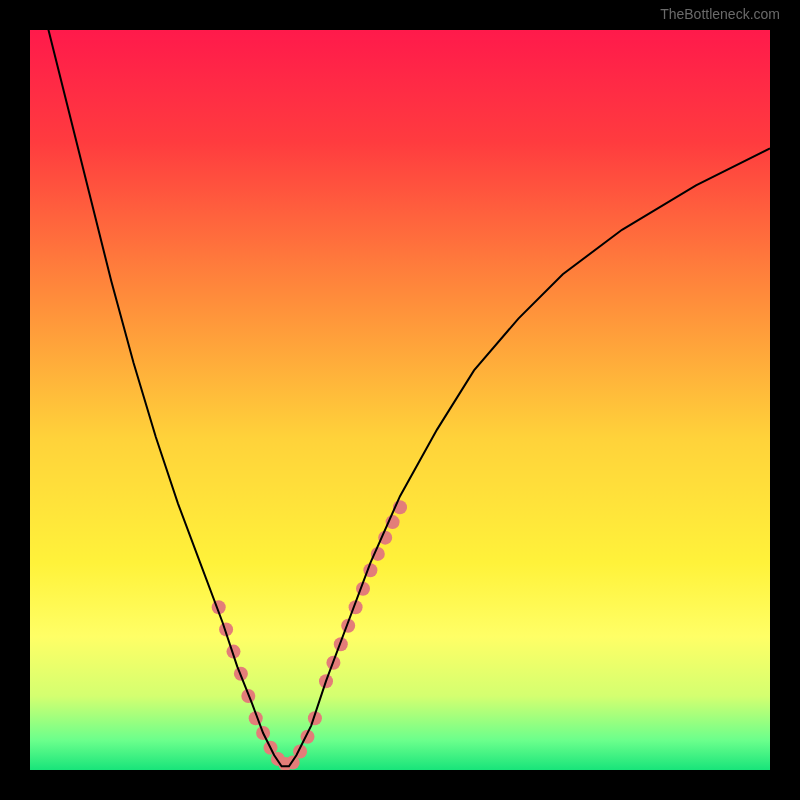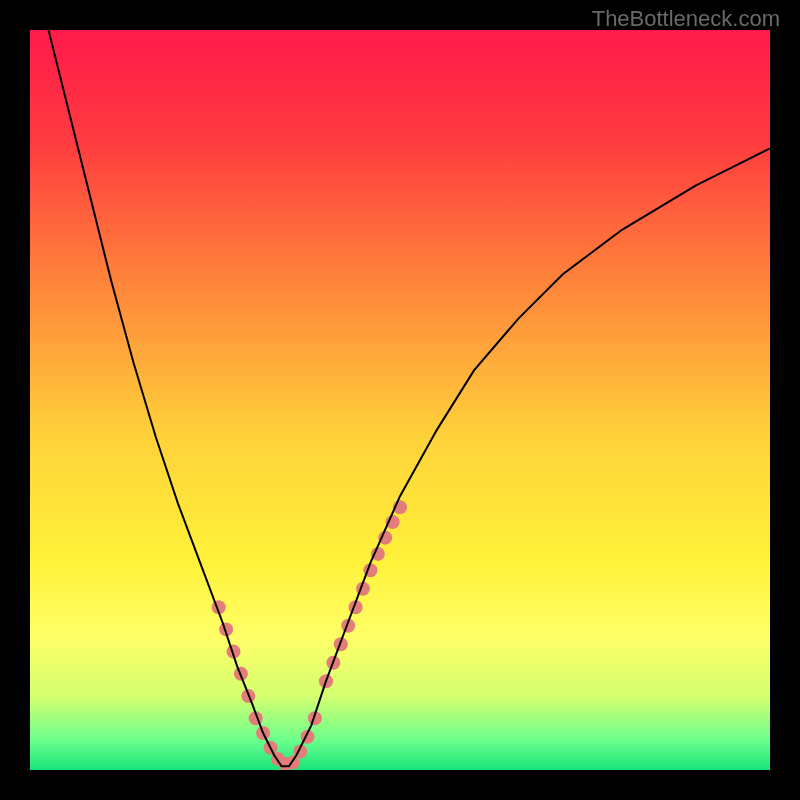--- a/index.html
+++ b/index.html
@@ -9,21 +9,21 @@
     height: 800px;
     background: #000;
     position: relative;
     font-family: Arial, sans-serif;
   }
   .watermark {
     position: absolute;
     top: 6px;
     right: 20px;
     color: #6a6a6a;
-    font-size: 22px;
+    font-size: 14px;
     font-weight: 500;
     z-index: 5;
   }
   .plot-frame {
     position: absolute;
     top: 30px;
     left: 30px;
     width: 740px;
     height: 740px;
     background: #000;

